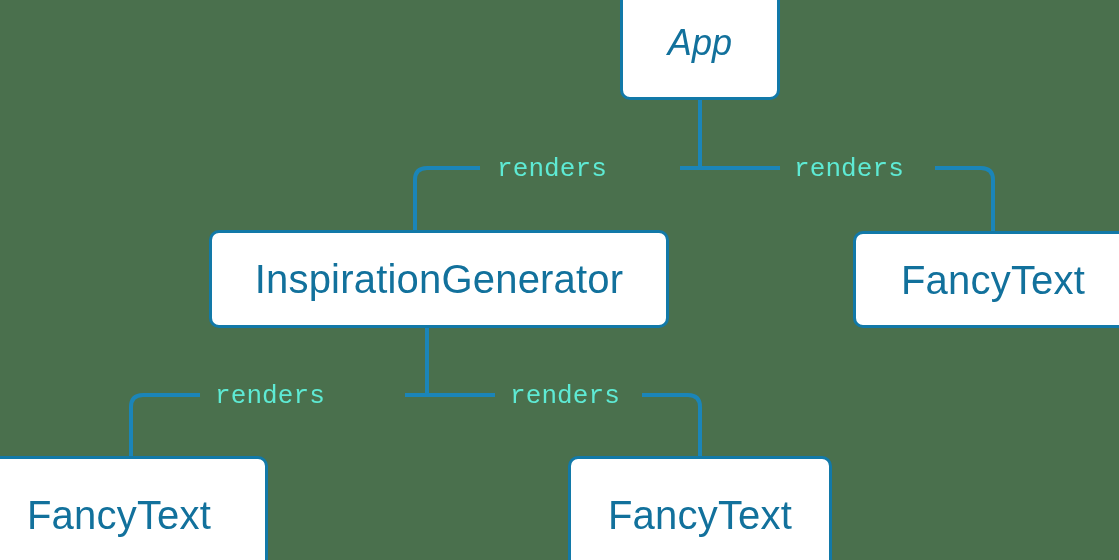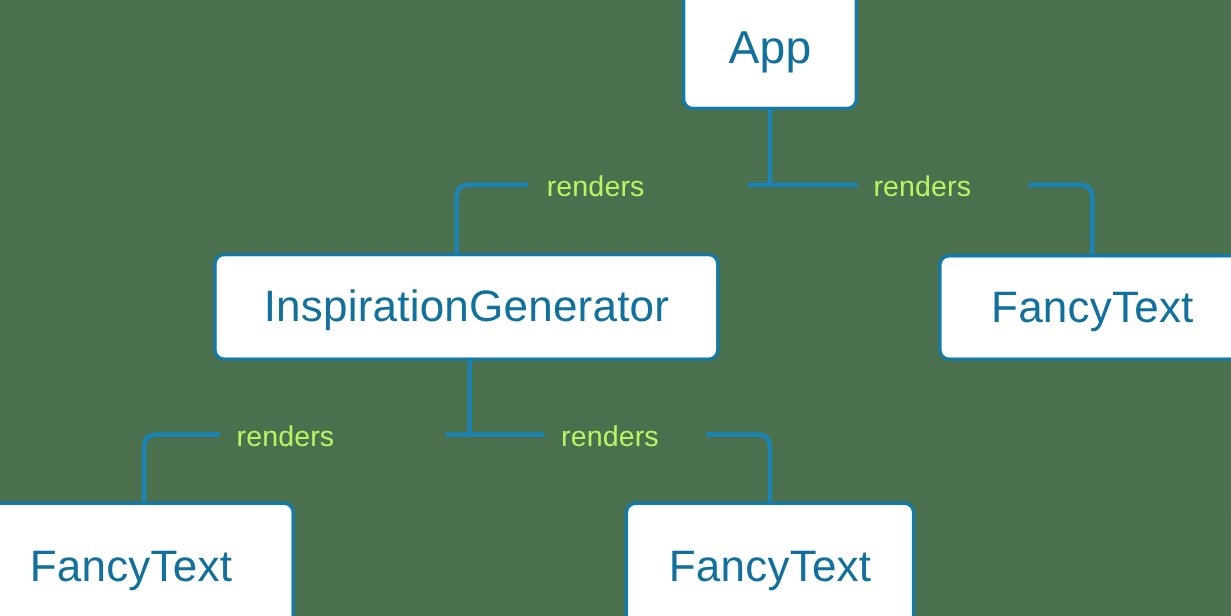--- a/index.html
+++ b/index.html
@@ -37,33 +37,34 @@
     font-weight: 400;
     letter-spacing: 0.2px;
     white-space: nowrap;
   }
   .node-label {
     color: #12719c;
     line-height: 1;
   }
   .edge-label {
     position: absolute;
-    color: #bef264;
+    color: #5eead4;
     font-size: 26px;
     font-weight: 500;
     letter-spacing: 0.1px;
     line-height: 1;
     white-space: nowrap;
+    font-family: Liberation Mono, monospace;
   }
 
   
   #node-app        { left: 620px; top: -14px;  width: 160px; height: 114px; }
-  #node-app .node-label { font-size: 42px; }
+  #node-app .node-label { font-size: 36px; font-style: italic; }
 
-  #node-inspiration { left: 194px; top: 230px; width: 460px; height: 98px; }
+  #node-inspiration { left: 209px; top: 230px; width: 460px; height: 98px; }
   #node-inspiration .node-label { font-size: 40px; }
 
   #node-fancytext-right { left: 853px; top: 231px; width: 280px; height: 97px; }
   #node-fancytext-right .node-label { font-size: 40px; }
 
   #node-fancytext-left { left: -30px; top: 456px; width: 298px; height: 118px; }
   #node-fancytext-left .node-label { font-size: 40px; }
 
   #node-copyright  { left: 568px; top: 456px; width: 264px; height: 118px; }
   #node-copyright .node-label { font-size: 40px; }

